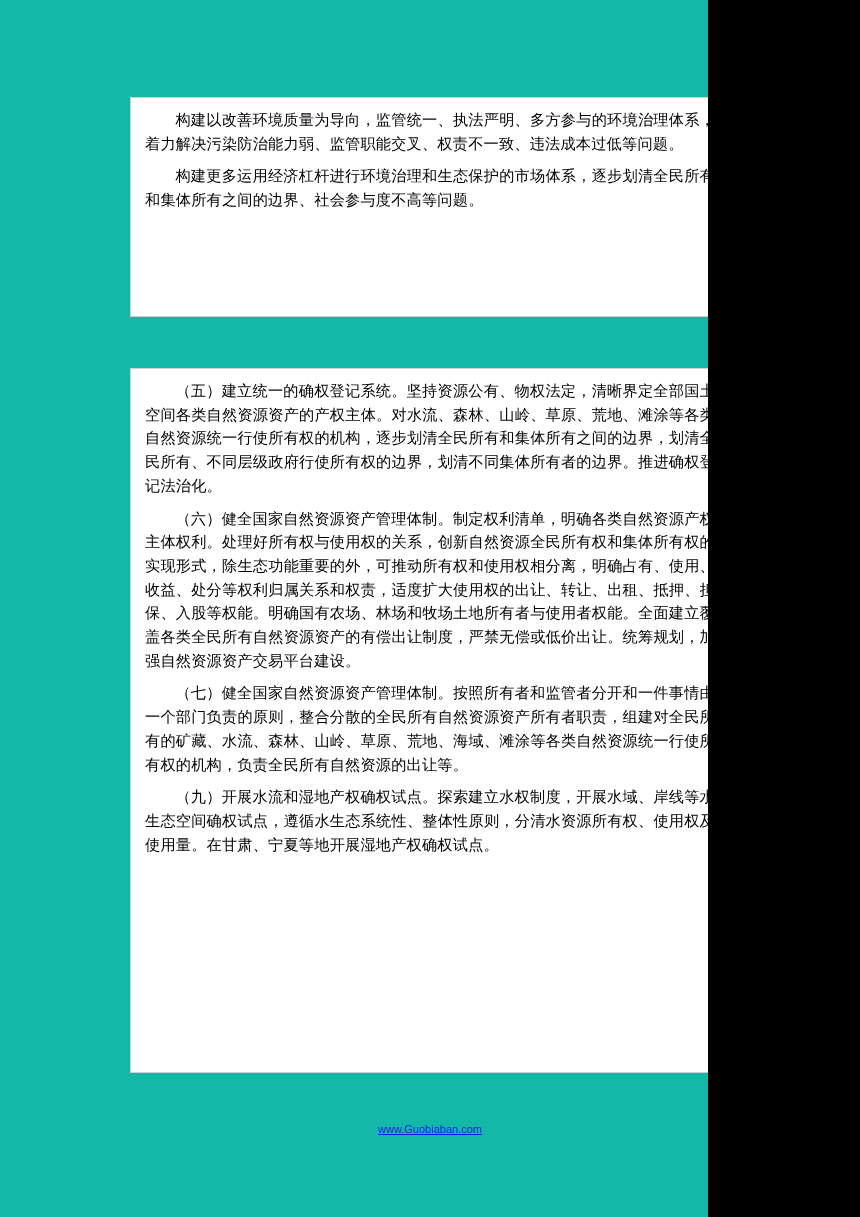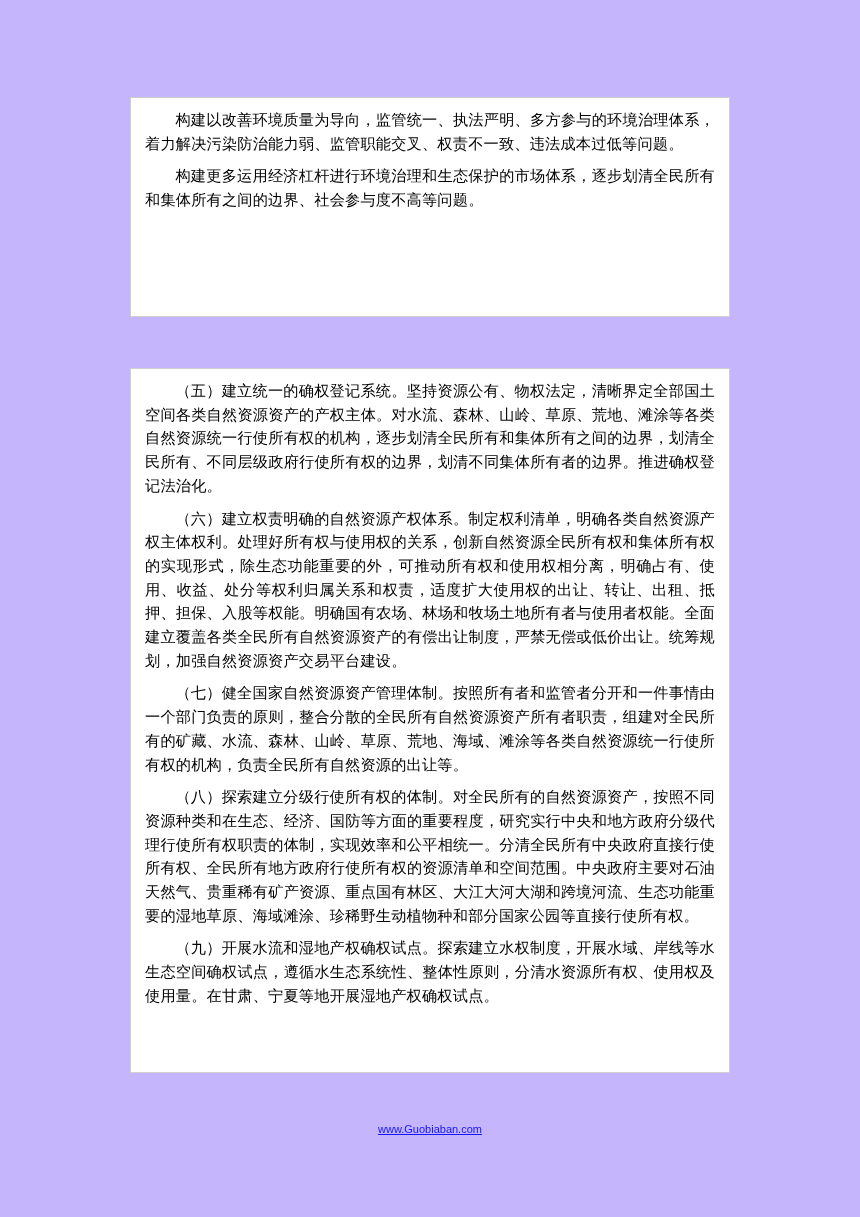--- a/index.html
+++ b/index.html
@@ -2,23 +2,23 @@
 <html><head>
 <meta charset="utf-8">
 <style>
   html, body {
     margin: 0;
     padding: 0;
     background: #000000;
   }
   .page {
     position: relative;
-    width: 860px;
+    width: 708px;
     height: 1217px;
-    background: #c4b5fd;
+    background: #14b8a6;
     overflow: hidden;
     font-family: "Liberation Serif", "DejaVu Serif", serif;
   }
   .block {
     position: absolute;
     left: 130px;
     width: 600px;
     background: #ffffff;
     box-sizing: border-box;
     border: 1px solid #cfcfcf;
@@ -64,21 +64,20 @@
 
 <div class="page">
 
   <div class="block" id="block-one">
     <p class="para">构建以改善环境质量为导向，监管统一、执法严明、多方参与的环境治理体系，着力解决污染防治能力弱、监管职能交叉、权责不一致、违法成本过低等问题。</p>
     <p class="para">构建更多运用经济杠杆进行环境治理和生态保护的市场体系，逐步划清全民所有和集体所有之间的边界、社会参与度不高等问题。</p>
   </div>
 
   <div class="block" id="block-two">
     <p class="para">（五）建立统一的确权登记系统。坚持资源公有、物权法定，清晰界定全部国土空间各类自然资源资产的产权主体。对水流、森林、山岭、草原、荒地、滩涂等各类自然资源统一行使所有权的机构，逐步划清全民所有和集体所有之间的边界，划清全民所有、不同层级政府行使所有权的边界，划清不同集体所有者的边界。推进确权登记法治化。</p>
-    <p class="para">（六）建立权责明确的自然资源产权体系。制定权利清单，明确各类自然资源产权主体权利。处理好所有权与使用权的关系，创新自然资源全民所有权和集体所有权的实现形式，除生态功能重要的外，可推动所有权和使用权相分离，明确占有、使用、收益、处分等权利归属关系和权责，适度扩大使用权的出让、转让、出租、抵押、担保、入股等权能。明确国有农场、林场和牧场土地所有者与使用者权能。全面建立覆盖各类全民所有自然资源资产的有偿出让制度，严禁无偿或低价出让。统筹规划，加强自然资源资产交易平台建设。</p>
+    <p class="para">（六）健全国家自然资源资产管理体制。制定权利清单，明确各类自然资源产权主体权利。处理好所有权与使用权的关系，创新自然资源全民所有权和集体所有权的实现形式，除生态功能重要的外，可推动所有权和使用权相分离，明确占有、使用、收益、处分等权利归属关系和权责，适度扩大使用权的出让、转让、出租、抵押、担保、入股等权能。明确国有农场、林场和牧场土地所有者与使用者权能。全面建立覆盖各类全民所有自然资源资产的有偿出让制度，严禁无偿或低价出让。统筹规划，加强自然资源资产交易平台建设。</p>
     <p class="para">（七）健全国家自然资源资产管理体制。按照所有者和监管者分开和一件事情由一个部门负责的原则，整合分散的全民所有自然资源资产所有者职责，组建对全民所有的矿藏、水流、森林、山岭、草原、荒地、海域、滩涂等各类自然资源统一行使所有权的机构，负责全民所有自然资源的出让等。</p>
-    <p class="para">（八）探索建立分级行使所有权的体制。对全民所有的自然资源资产，按照不同资源种类和在生态、经济、国防等方面的重要程度，研究实行中央和地方政府分级代理行使所有权职责的体制，实现效率和公平相统一。分清全民所有中央政府直接行使所有权、全民所有地方政府行使所有权的资源清单和空间范围。中央政府主要对石油天然气、贵重稀有矿产资源、重点国有林区、大江大河大湖和跨境河流、生态功能重要的湿地草原、海域滩涂、珍稀野生动植物种和部分国家公园等直接行使所有权。</p>
     <p class="para">（九）开展水流和湿地产权确权试点。探索建立水权制度，开展水域、岸线等水生态空间确权试点，遵循水生态系统性、整体性原则，分清水资源所有权、使用权及使用量。在甘肃、宁夏等地开展湿地产权确权试点。</p>
   </div>
 
   <div class="footer-link">www.Guobiaban.com</div>
 
 </div>
 
 </body></html>

